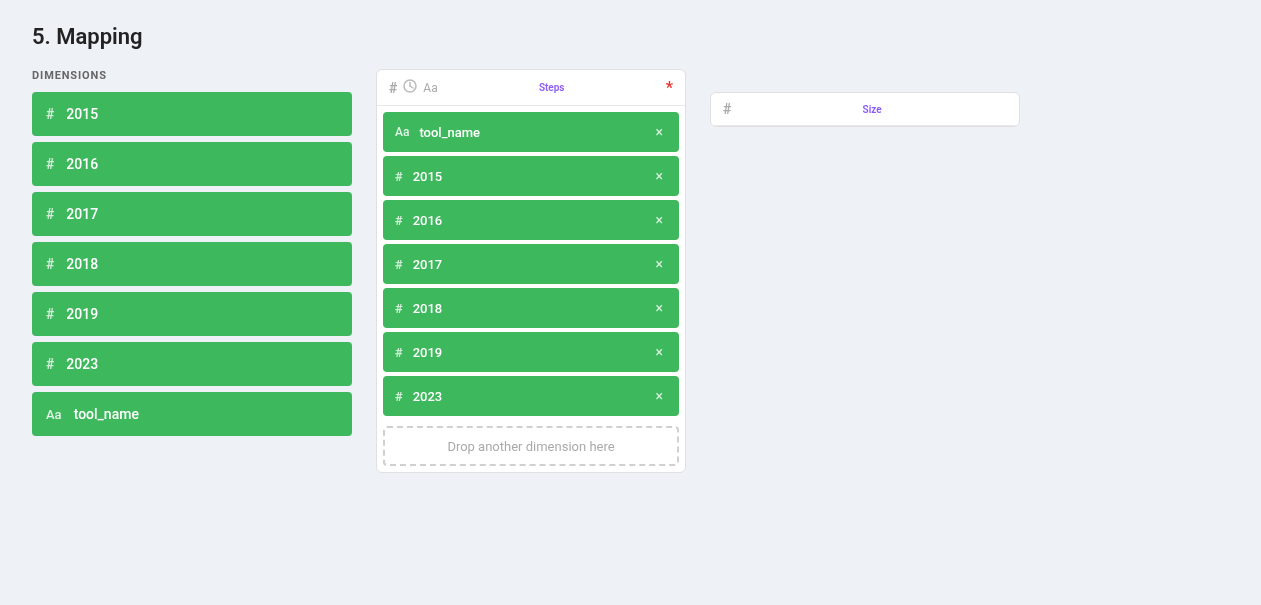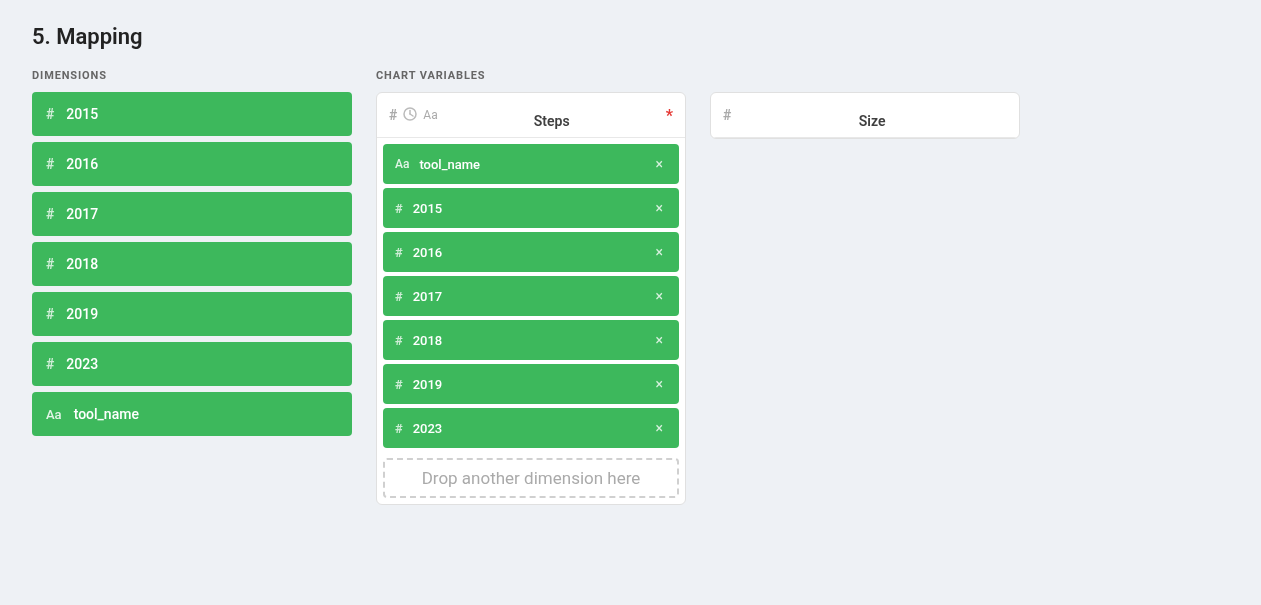--- a/index.html
+++ b/index.html
@@ -90,24 +90,23 @@
       color: #aaa;
       font-size: 13px;
     }
     .header-aa {
       color: #aaa;
       font-size: 12px;
     }
     .header-title {
       flex: 1;
       text-align: center;
-      font-size: 14px;
+      font-size: 10px;
       font-weight: 600;
-      color: #404040;
-      margin-top: 12px;
+      color: #8b5cf6;
     }
     .header-asterisk {
       color: #e53935;
       font-size: 16px;
       font-weight: 700;
     }
     .chart-items {
       padding: 6px;
       display: flex;
       flex-direction: column;
@@ -147,21 +146,21 @@
     }
     .drop-zone {
       margin: 4px 6px 6px 6px;
       border: 2px dashed #d0d0d0;
       border-radius: 4px;
       height: 40px;
       display: flex;
       align-items: center;
       justify-content: center;
       color: #aaa;
-      font-size: 17px;
+      font-size: 13px;
     }
     
     .size-col {
       flex-shrink: 0;
     }
     .size-card {
       background: #fff;
       border-radius: 6px;
       border: 1px solid #e0e0e0;
       width: 310px;
@@ -219,21 +218,20 @@
       <span class="dim-hash">#</span>
       <span class="dim-label">2023</span>
     </div>
     <div class="dim-item">
       <span class="dim-aa">Aa</span>
       <span class="dim-label">tool_name</span>
     </div>
   </div>
 
   <div class="chart-vars-col">
-    <div class="section-label">CHART VARIABLES</div>
     <div class="chart-card">
       <div class="chart-card-header">
         <span class="header-hash">#</span>
         <span class="header-clock">
           <svg width="14" height="14" viewBox="0 0 14 14" fill="none" xmlns="http://www.w3.org/2000/svg">
             <circle cx="7" cy="7" r="6" stroke="#bbb" stroke-width="1.5"></circle>
             <line x1="7" y1="3.5" x2="7" y2="7" stroke="#bbb" stroke-width="1.5" stroke-linecap="round"></line>
             <line x1="7" y1="7" x2="10" y2="9" stroke="#bbb" stroke-width="1.5" stroke-linecap="round"></line>
           </svg>
         </span>

